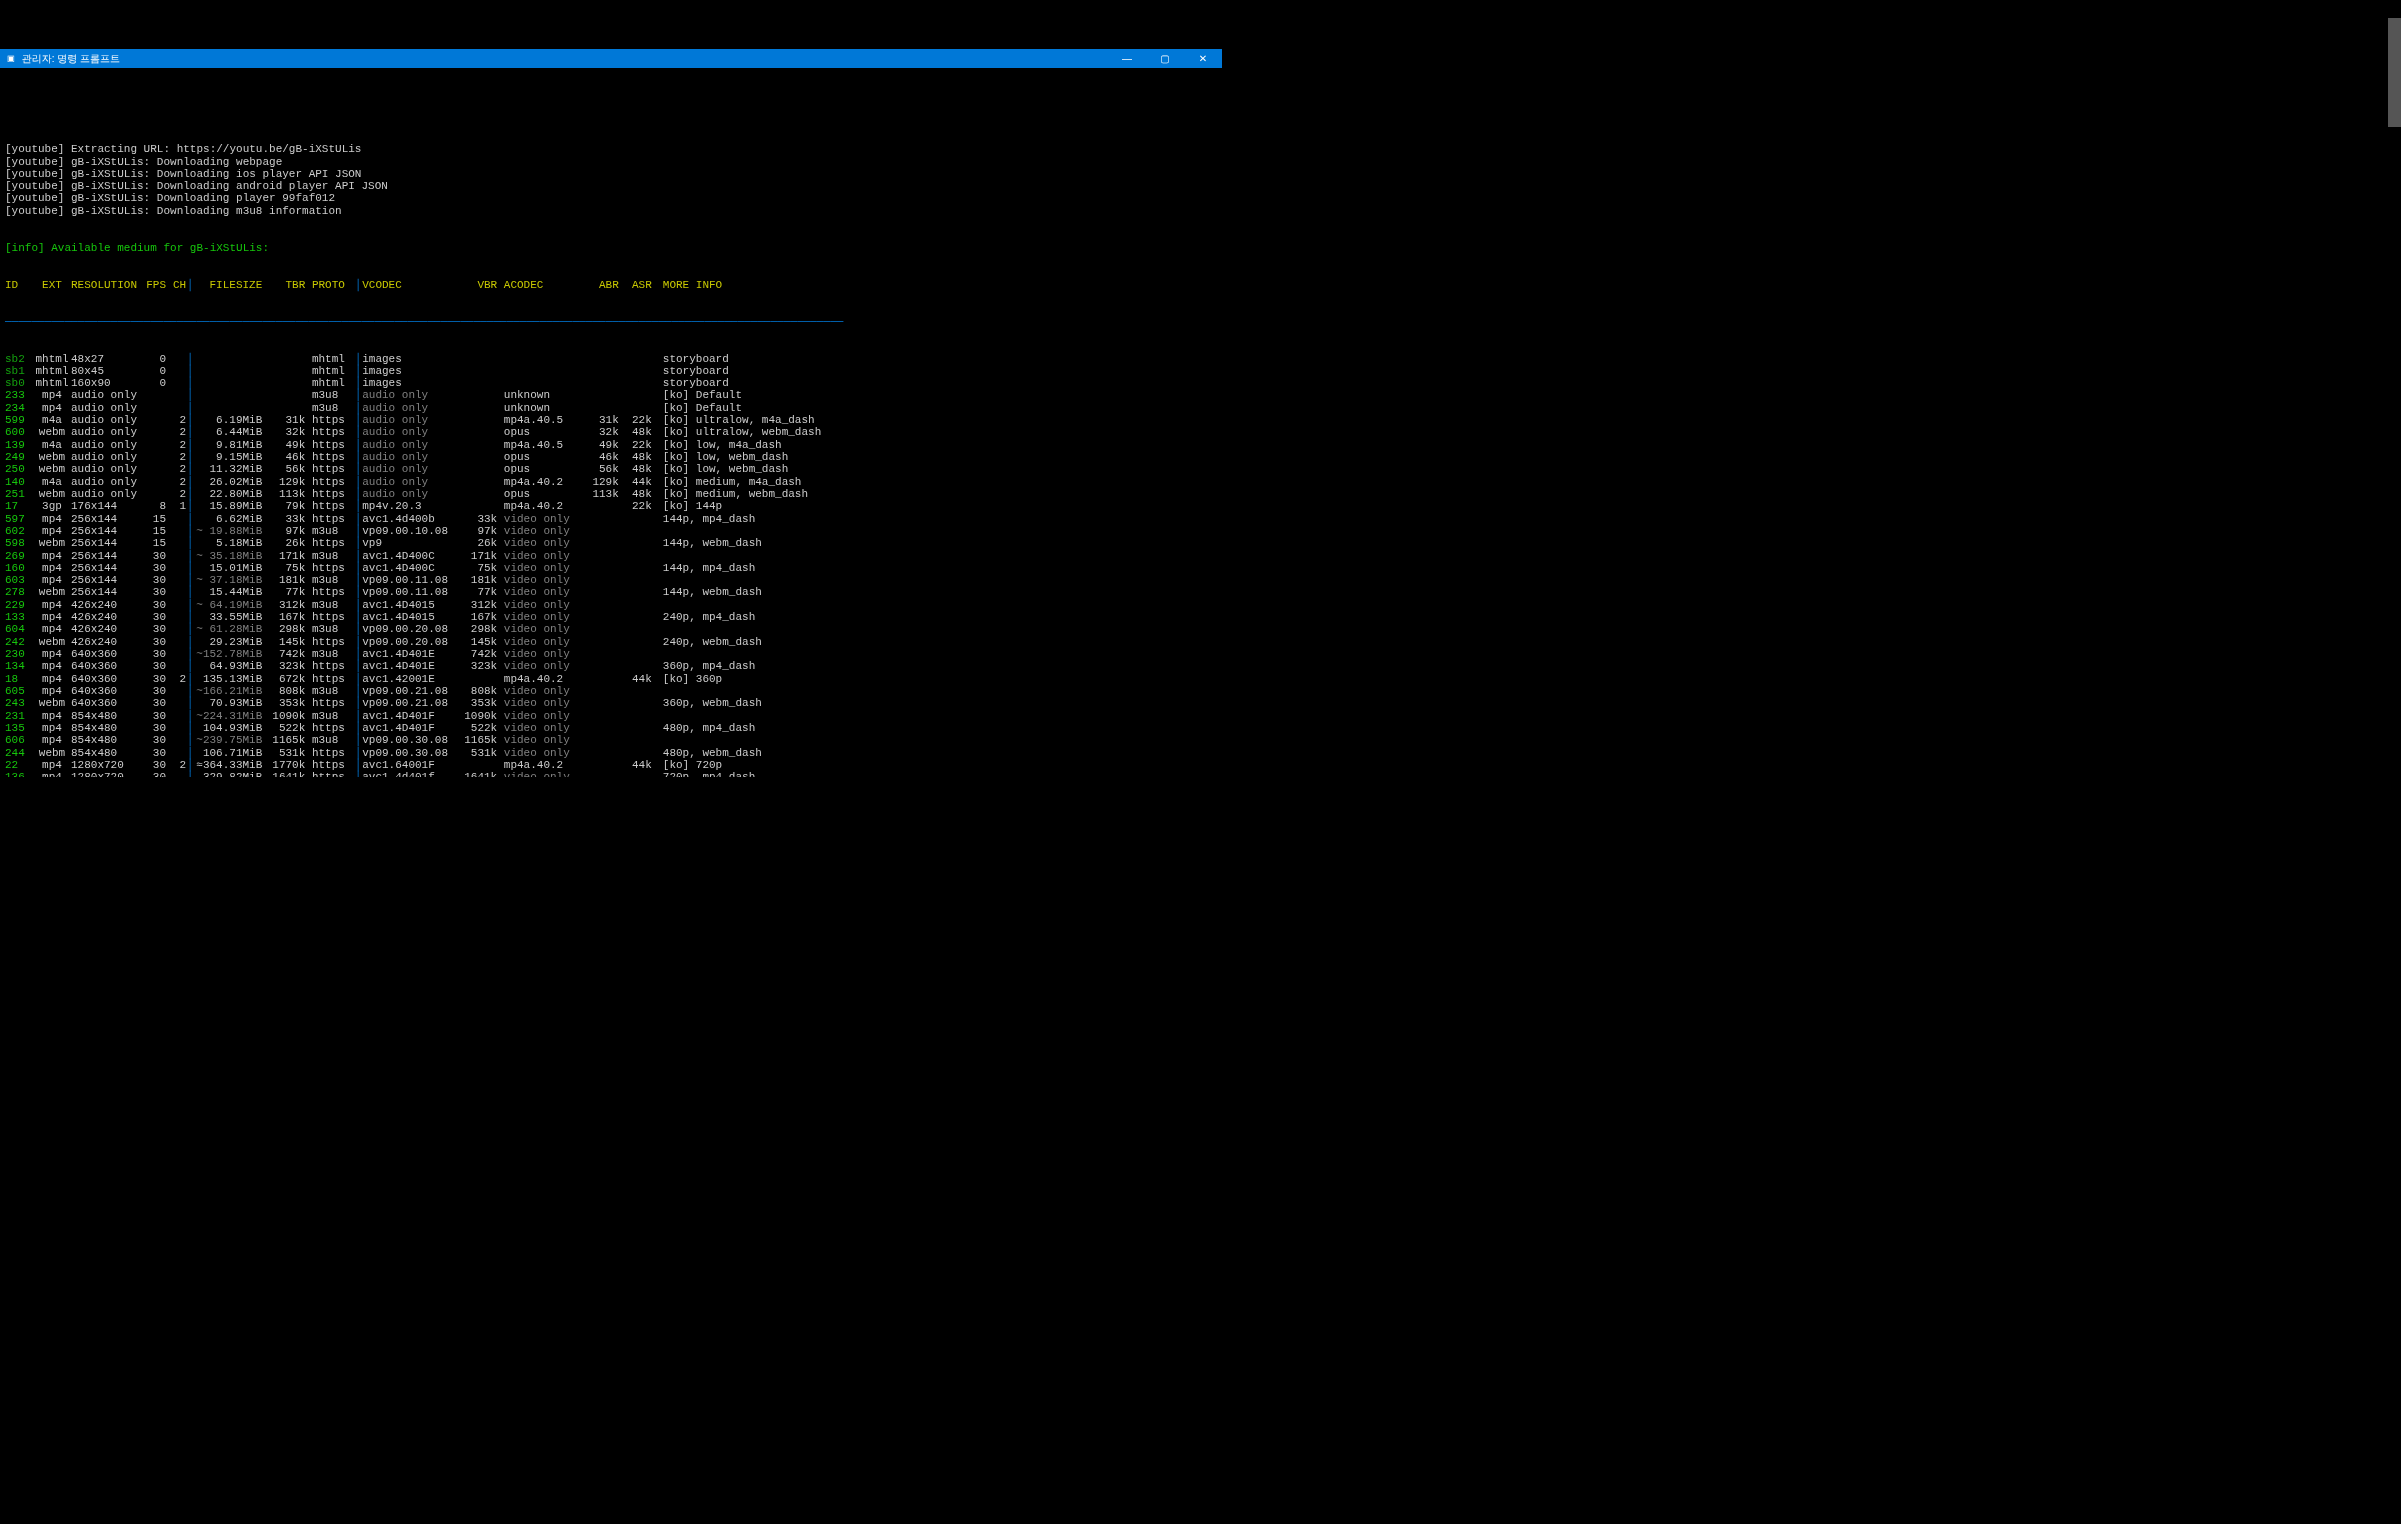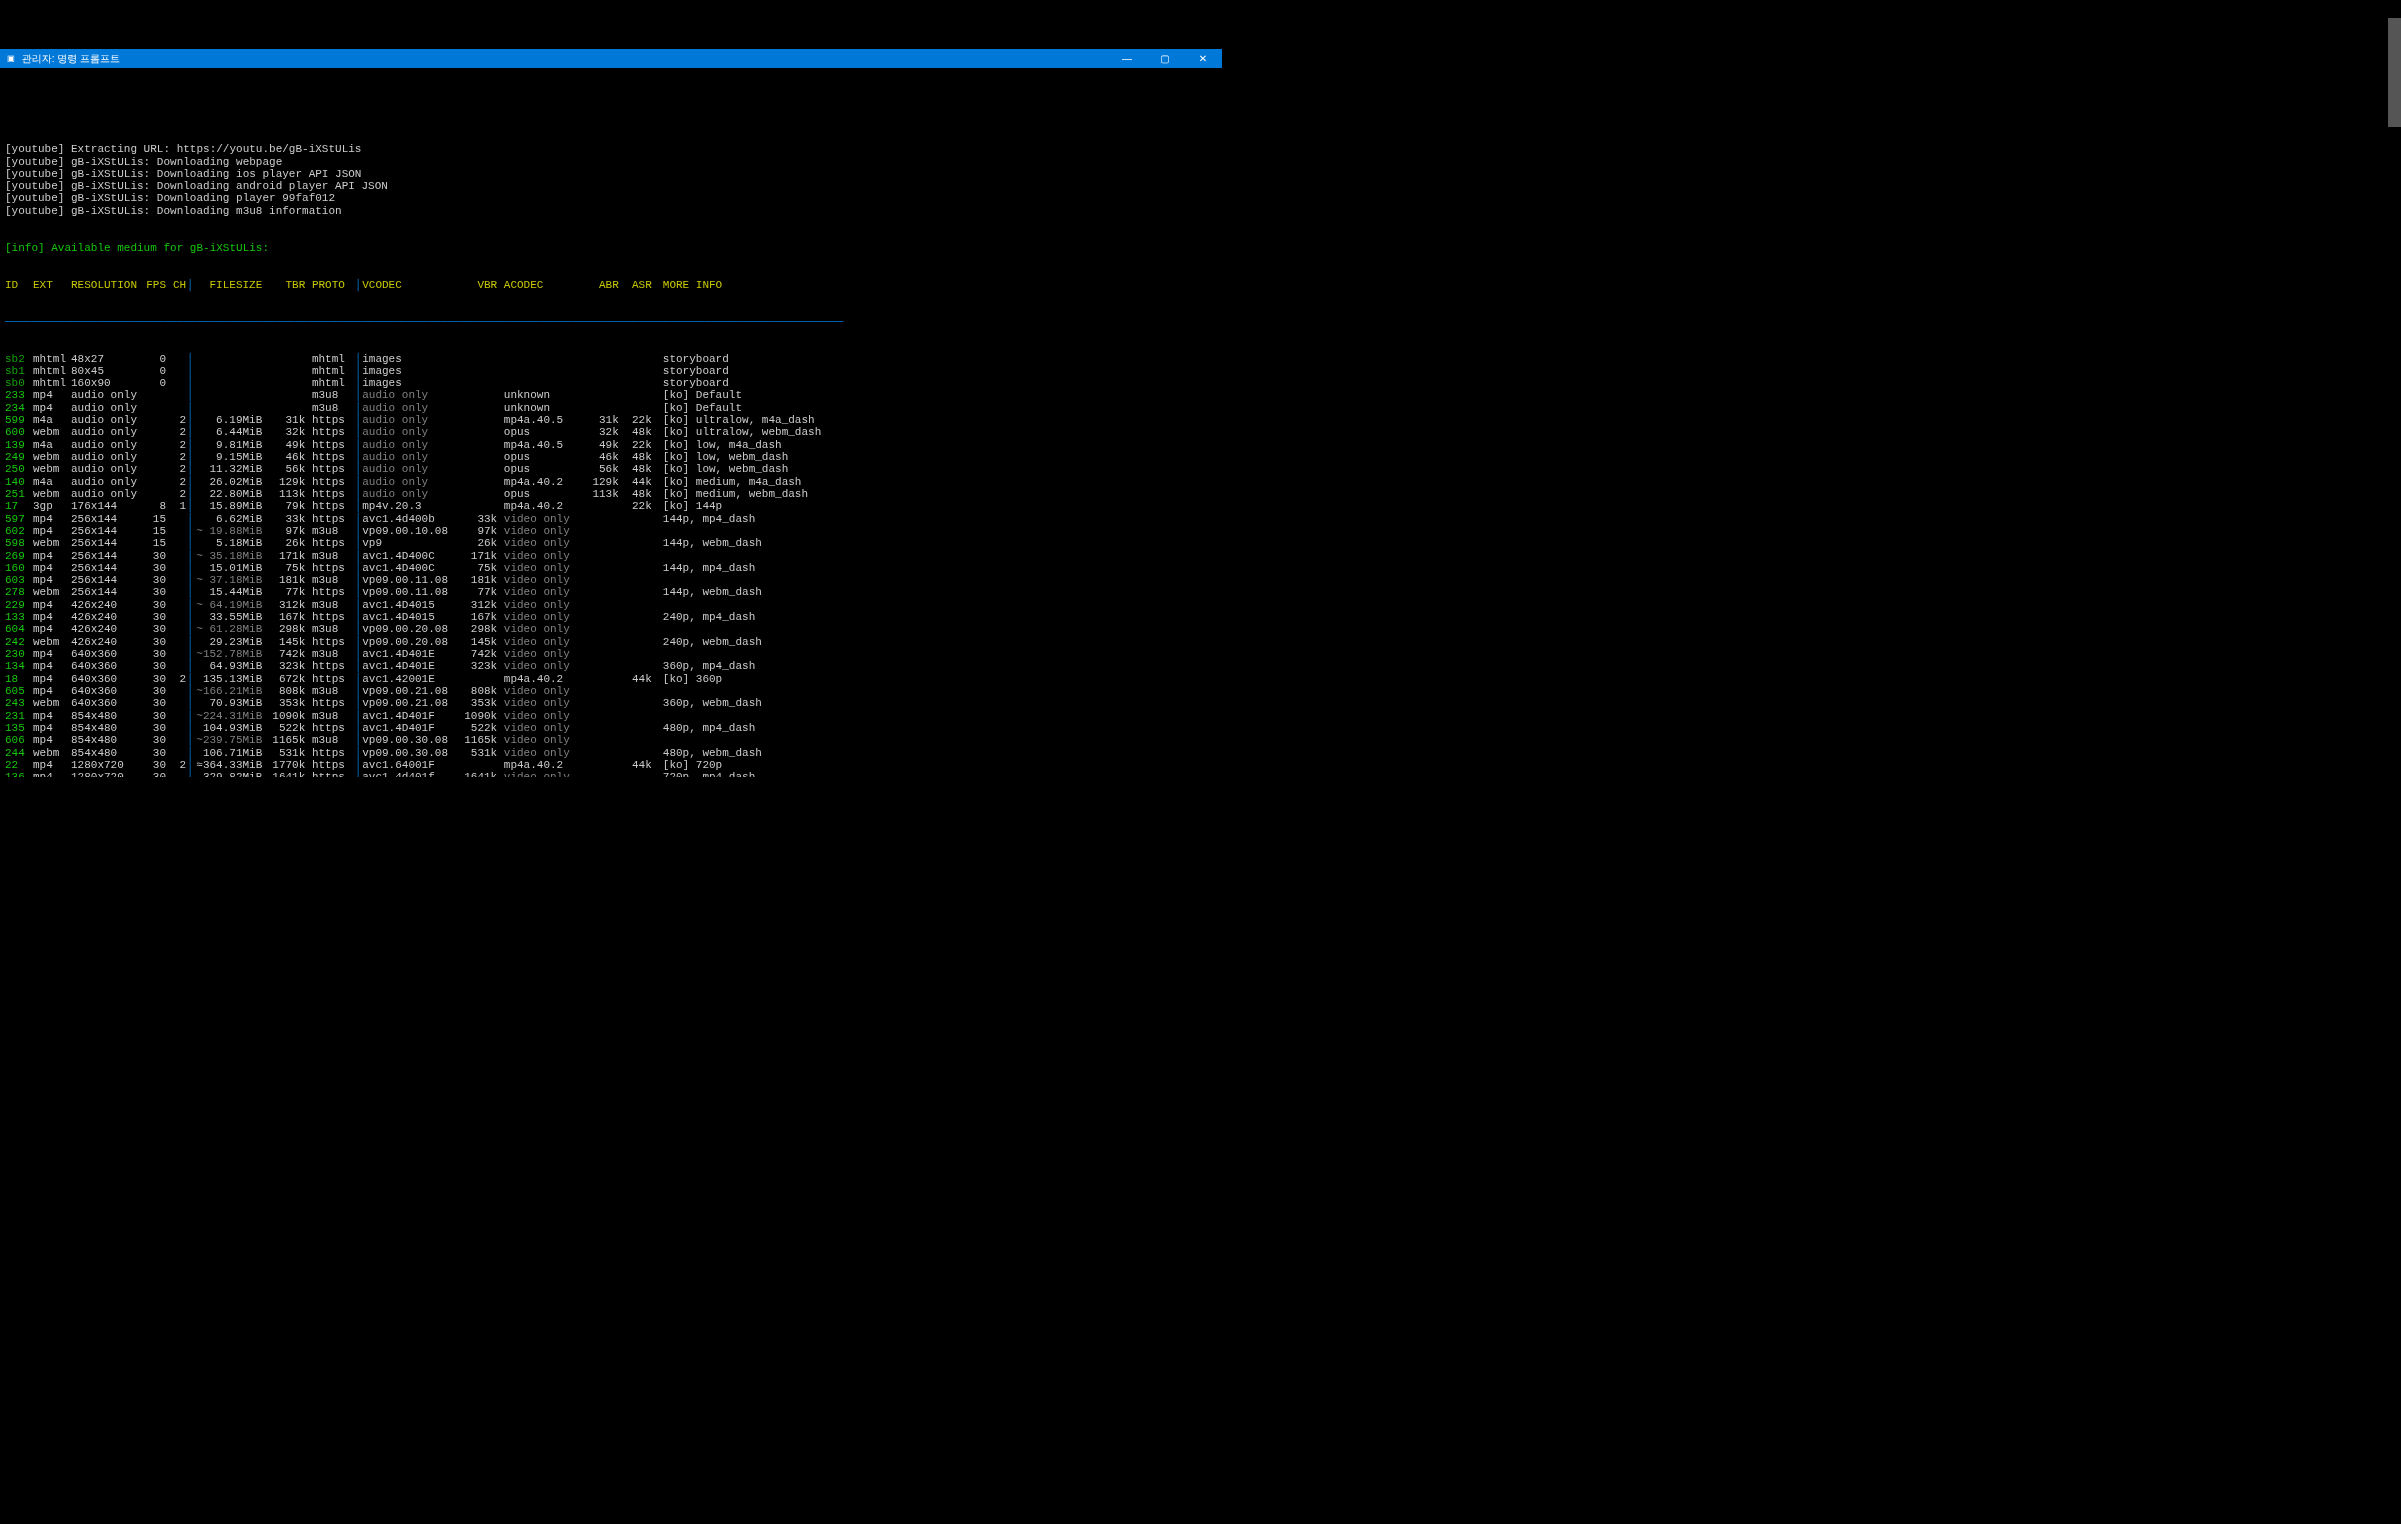--- a/index.html
+++ b/index.html
@@ -58,21 +58,21 @@
   }
   .hdr { color: #c8c800; }
   .green { color: #13a10e; }
   .lgreen { color: #16c60c; }
   .blue { color: #0078d7; }
   .info { color: #16c60c; }
   .white { color: #ccc; }
   .gray { color: #808080; }
   .row { display: flex; }
   .c-id   { width: 28px; }
-  .c-ext  { width: 38px; }
+  .c-ext  { width: 38px; text-align: center; }
   .c-res  { width: 70px; }
   .c-fps  { width: 25px; text-align: right; }
   .c-ch   { width: 20px; text-align: right; padding-left: 7px; }
   .c-vbar { width: 8.3px; text-align: center; }
   .c-size { width: 68px; text-align: right; }
   .c-tbr  { width: 43px; text-align: right; }
   .c-proto{ width: 42px; }
   .c-vcod { width: 92px; }
   .c-vbr  { width: 43px; text-align: right; font-family: Liberation Mono, monospace; }
   .c-acod { width: 77px; }

